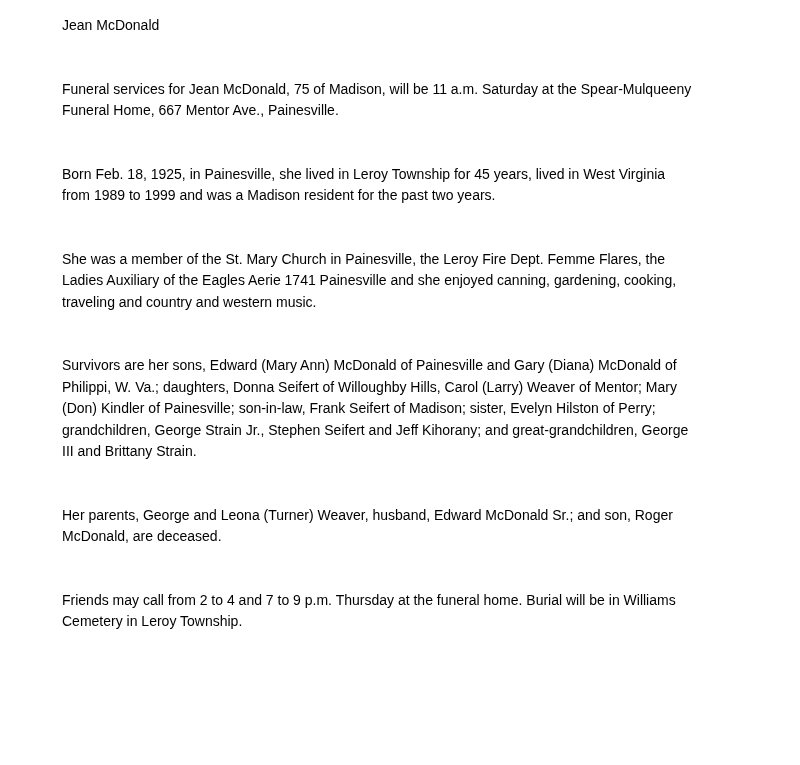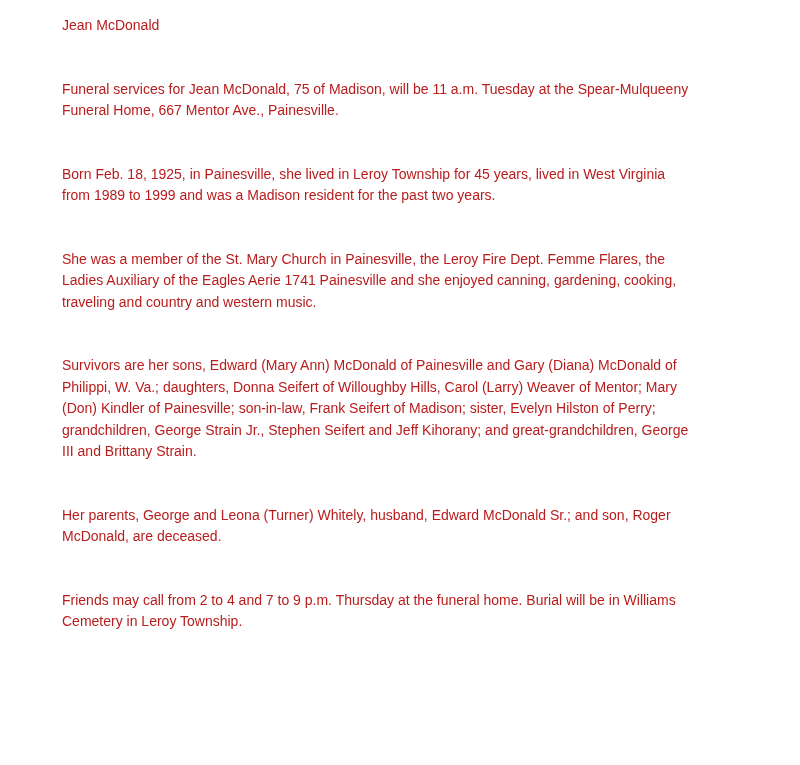--- a/index.html
+++ b/index.html
@@ -10,35 +10,35 @@
     height: 765px;
     overflow: hidden;
   }
   .obituary {
     box-sizing: content-box;
     width: 632px;
     padding: 15px 0 0 62px;
     font-family: "Liberation Sans", "DejaVu Sans", sans-serif;
     font-size: 14px;
     line-height: 21.5px;
-    color: #b91c1c;
+    color: #000000;
     -webkit-font-smoothing: antialiased;
   }
   .obituary p {
     margin: 0 0 42px 0;
     padding: 0;
   }
   .obituary p:last-child {
     margin-bottom: 0;
   }
 </style>
 </head>
 <body>
 
 <article class="obituary">
   <p>Jean McDonald</p>
-  <p>Funeral services for Jean McDonald, 75 of Madison, will be 11 a.m. Tuesday at the Spear-Mulqueeny Funeral Home, 667 Mentor Ave., Painesville.</p>
+  <p>Funeral services for Jean McDonald, 75 of Madison, will be 11 a.m. Saturday at the Spear-Mulqueeny Funeral Home, 667 Mentor Ave., Painesville.</p>
   <p>Born Feb. 18, 1925, in Painesville, she lived in Leroy Township for 45 years, lived in West Virginia from 1989 to 1999 and was a Madison resident for the past two years.</p>
   <p>She was a member of the St. Mary Church in Painesville, the Leroy Fire Dept. Femme Flares, the Ladies Auxiliary of the Eagles Aerie 1741 Painesville and she enjoyed canning, gardening, cooking, traveling and country and western music.</p>
   <p>Survivors are her sons, Edward (Mary Ann) McDonald of Painesville and Gary (Diana) McDonald of Philippi, W. Va.; daughters, Donna Seifert of Willoughby Hills, Carol (Larry) Weaver of Mentor; Mary (Don) Kindler of Painesville; son-in-law, Frank Seifert of Madison; sister, Evelyn Hilston of Perry; grandchildren, George Strain Jr., Stephen Seifert and Jeff Kihorany; and great-grandchildren, George III and Brittany Strain.</p>
-  <p>Her parents, George and Leona (Turner) Whitely, husband, Edward McDonald Sr.; and son, Roger McDonald, are deceased.</p>
+  <p>Her parents, George and Leona (Turner) Weaver, husband, Edward McDonald Sr.; and son, Roger McDonald, are deceased.</p>
   <p>Friends may call from 2 to 4 and 7 to 9 p.m. Thursday at the funeral home. Burial will be in Williams Cemetery in Leroy Township.</p>
 </article>
 
 </body></html>

